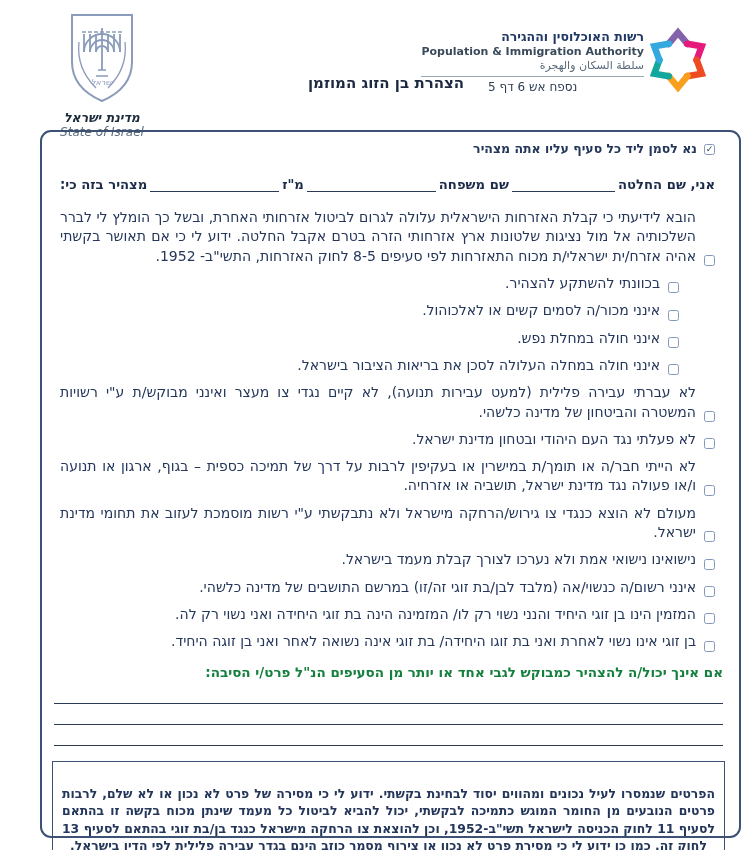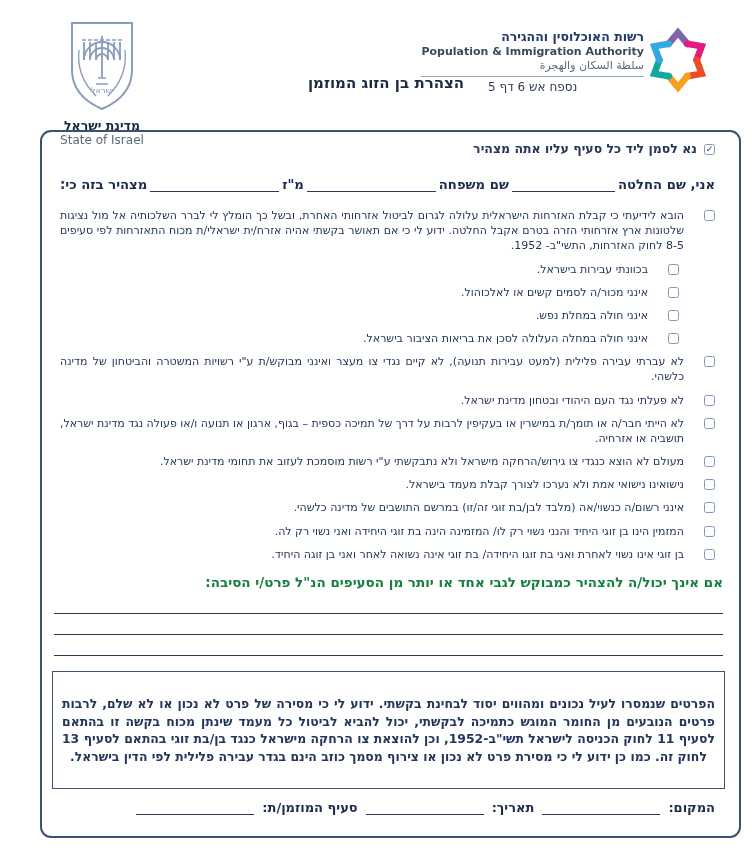--- a/index.html
+++ b/index.html
@@ -1,19 +1,19 @@
 <!DOCTYPE html>
 <html dir="rtl" lang="he"><head>
 <meta charset="utf-8">
 <style>
   html,body{margin:0;padding:0;background:#fff;}
   .page{position:relative;width:752px;height:850px;background:#ffffff;overflow:hidden;
         font-family:"DejaVu Sans","Liberation Sans",sans-serif;color:#23344f;direction:rtl;}
   
-  .emblem-block{position:absolute;top:20px;left:56px;width:92px;text-align:center;}
+  .emblem-block{position:absolute;top:12px;left:56px;width:92px;text-align:center;font-style:italic;}
   .emblem-he{font-weight:bold;font-size:12.5px;color:#1c2b3a;margin-top:2px;}
   .emblem-en{font-size:12px;color:#5c6b7a;}
   .authority-block{position:absolute;top:20px;right:40px;display:flex;align-items:flex-start;}
   .star-wrap{width:68px;height:78px;flex:0 0 auto;}
   .auth-text{padding-top:9px;text-align:right;}
   .auth-he{font-weight:bold;font-size:12.5px;color:#1f3864;}
   .auth-en{font-size:11px;font-weight:bold;color:#3a4a5a;margin-top:1px;}
   .auth-ar{font-size:11px;color:#5a6a7a;margin-top:1px;}
   .auth-divider{border-top:1px solid #9aa6b5;margin:4px 0 3px 0;}
   .auth-appendix{font-size:12px;color:#2c3c52;text-align:center;}
@@ -26,22 +26,22 @@
             border:2px solid #3d5175;border-radius:11px;padding:9px 24px 8px 18px;}
   .checkbox{width:11px;height:11px;box-sizing:border-box;border:1.3px solid #8398bb;border-radius:2.5px;
             background:#fff;display:inline-flex;align-items:center;justify-content:center;
             flex:0 0 auto;margin-top:2px;font-size:9px;line-height:9px;color:#2b3a55;}
   .instruction-row{display:flex;gap:7px;align-items:center;font-weight:bold;font-size:12.5px;color:#24365a;}
   .identity-row{display:flex;align-items:flex-end;margin-top:21px;font-weight:bold;
                 font-size:13.2px;gap:3px;color:#1d2c4a;}
   .blank{border-bottom:1.3px solid #2b3a55;height:14px;display:inline-block;}
   .b1{flex:0.8;} .b2{flex:1;} .b3{flex:1;}
   #items-list{margin-top:16px;}
-  .decl-item{display:flex;gap:20px;margin-bottom:8px;font-size:11px;line-height:1.38;
-             text-align:justify;color:#24365a;}
+  .decl-item{display:flex;gap:8px;margin-bottom:8px;font-size:14px;line-height:1.38;
+             text-align:justify;color:#24365a;align-items:flex-end;}
   .decl-item.indent{margin-right:36px;}
   .item-text{flex:1;}
   .reason-heading{font-weight:bold;font-size:13.5px;color:#15803d;margin:12px -8px 3px -6px;text-align:right;}
   .write-line{height:20px;border-bottom:1.5px solid #2b3a55;margin:0 -8px 0 -6px;}
   .legal-box{border:1.5px solid #3d5175;margin:15px -10px 0 -8px;padding:23px 9px;}
   .legal-box p{margin:0;font-weight:bold;font-size:12.4px;line-height:1.42;color:#24365a;
                text-align:justify;text-align-last:center;}
   .footer-row{display:flex;align-items:flex-end;gap:8px;margin-top:11px;font-weight:bold;
               font-size:13px;color:#1d2c4a;}
   .fb{width:118px;flex:0 0 auto;}
@@ -116,21 +116,21 @@
       <span>מצהיר בזה כי:</span>
     </div>
 
     <div id="items-list">
         <div class="decl-item">
     <span class="checkbox"></span>
     <span class="item-text">הובא לידיעתי כי קבלת האזרחות הישראלית עלולה לגרום לביטול אזרחותי האחרת, ובשל כך הומלץ לי לברר השלכותיה אל מול נציגות שלטונות ארץ אזרחותי הזרה בטרם אקבל החלטה. ידוע לי כי אם תאושר בקשתי אהיה אזרח/ית ישראלי/ת מכוח התאזרחות לפי סעיפים 8-5 לחוק האזרחות, התשי"ב- 1952.</span>
   </div>
         <div class="decl-item indent">
     <span class="checkbox"></span>
-    <span class="item-text">בכוונתי עבירות בישראל.</span>
+    <span class="item-text">בכוונתי להשתקע להצהיר.</span>
   </div>
         <div class="decl-item indent">
     <span class="checkbox"></span>
     <span class="item-text">אינני מכור/ה לסמים קשים או לאלכוהול.</span>
   </div>
         <div class="decl-item indent">
     <span class="checkbox"></span>
     <span class="item-text">אינני חולה במחלת נפש.</span>
   </div>
         <div class="decl-item indent">

